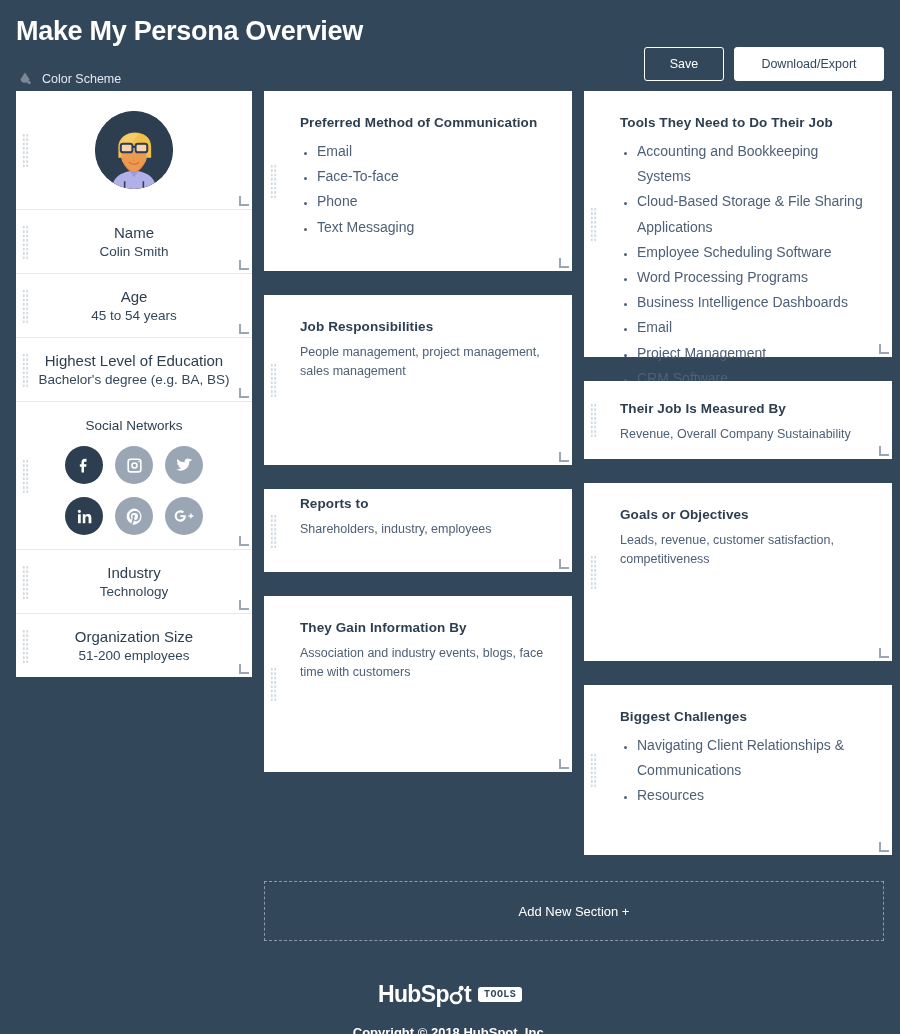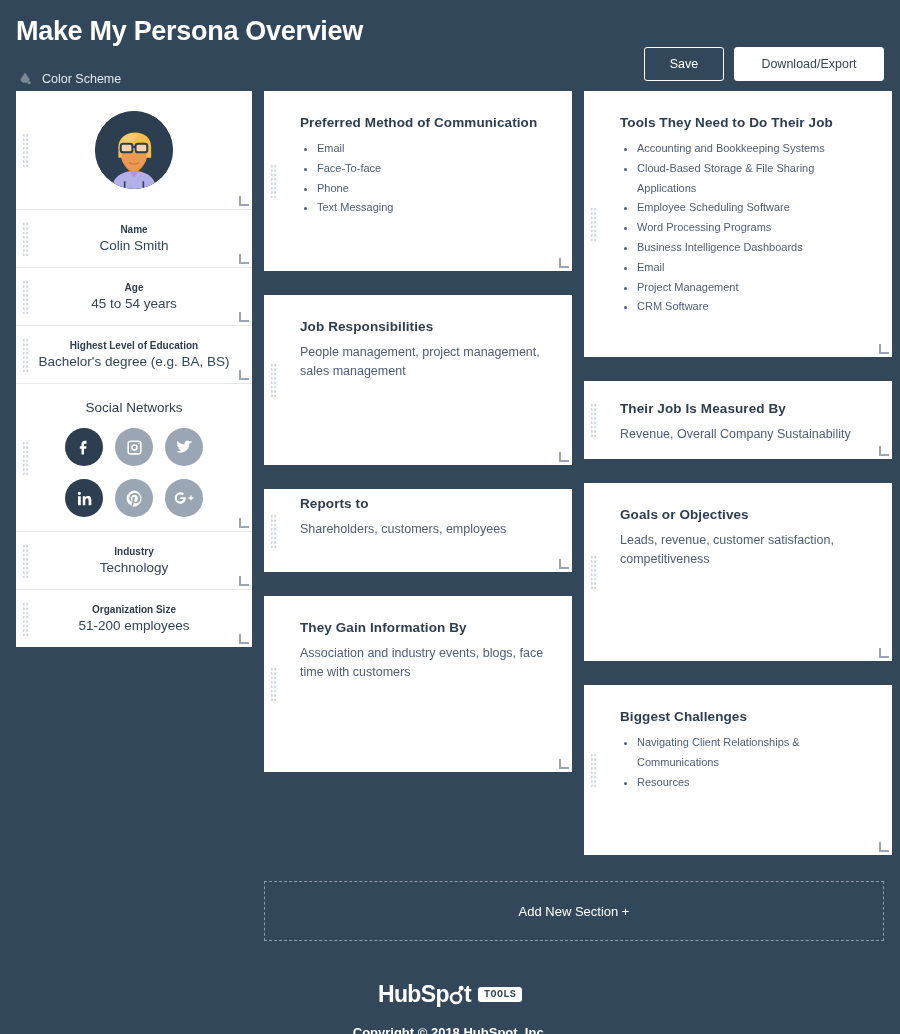--- a/index.html
+++ b/index.html
@@ -129,35 +129,35 @@
   }
   .card-body {
     font-size: 12.5px;
     color: #4e6077;
     line-height: 1.55;
     margin-top: 9px;
   }
   .card-list {
     margin-top: 9px;
     padding-left: 17px;
-    font-size: 11px;
+    font-size: 14px;
     color: #4e6077;
     line-height: 1.8;
   }
   .card-list li::marker { font-size: 11px; }
 
   
   .lcard {
     padding: 14px 12px;
     text-align: center;
     position: relative;
   }
   .lcard-label {
-    font-size: 10px;
-    font-weight: bold;
+    font-size: 15px;
+    font-weight: normal;
     color: #2d3e50;
     white-space: nowrap;
   }
   .lcard-value {
     font-size: 13.5px;
     color: #33475b;
     margin-top: 3px;
     white-space: nowrap;
     overflow: hidden;
   }
@@ -388,21 +388,21 @@
     <div class="card mcard" style="height:170px">
       <span class="grip"></span>
       <div class="card-title">Job Responsibilities</div>
       <div class="card-body">People management, project management, sales management</div>
       <span class="resize"></span>
     </div>
 
     <div class="card mcard" style="height:83px;padding-top:7px">
       <span class="grip"></span>
       <div class="card-title">Reports to</div>
-      <div class="card-body">Shareholders, customers, employees</div>
+      <div class="card-body">Shareholders, industry, employees</div>
       <span class="resize"></span>
     </div>
 
     <div class="card mcard" style="height:176px">
       <span class="grip"></span>
       <div class="card-title">They Gain Information By</div>
       <div class="card-body">Association and industry events, blogs, face time with customers</div>
       <span class="resize"></span>
     </div>
   </div>

